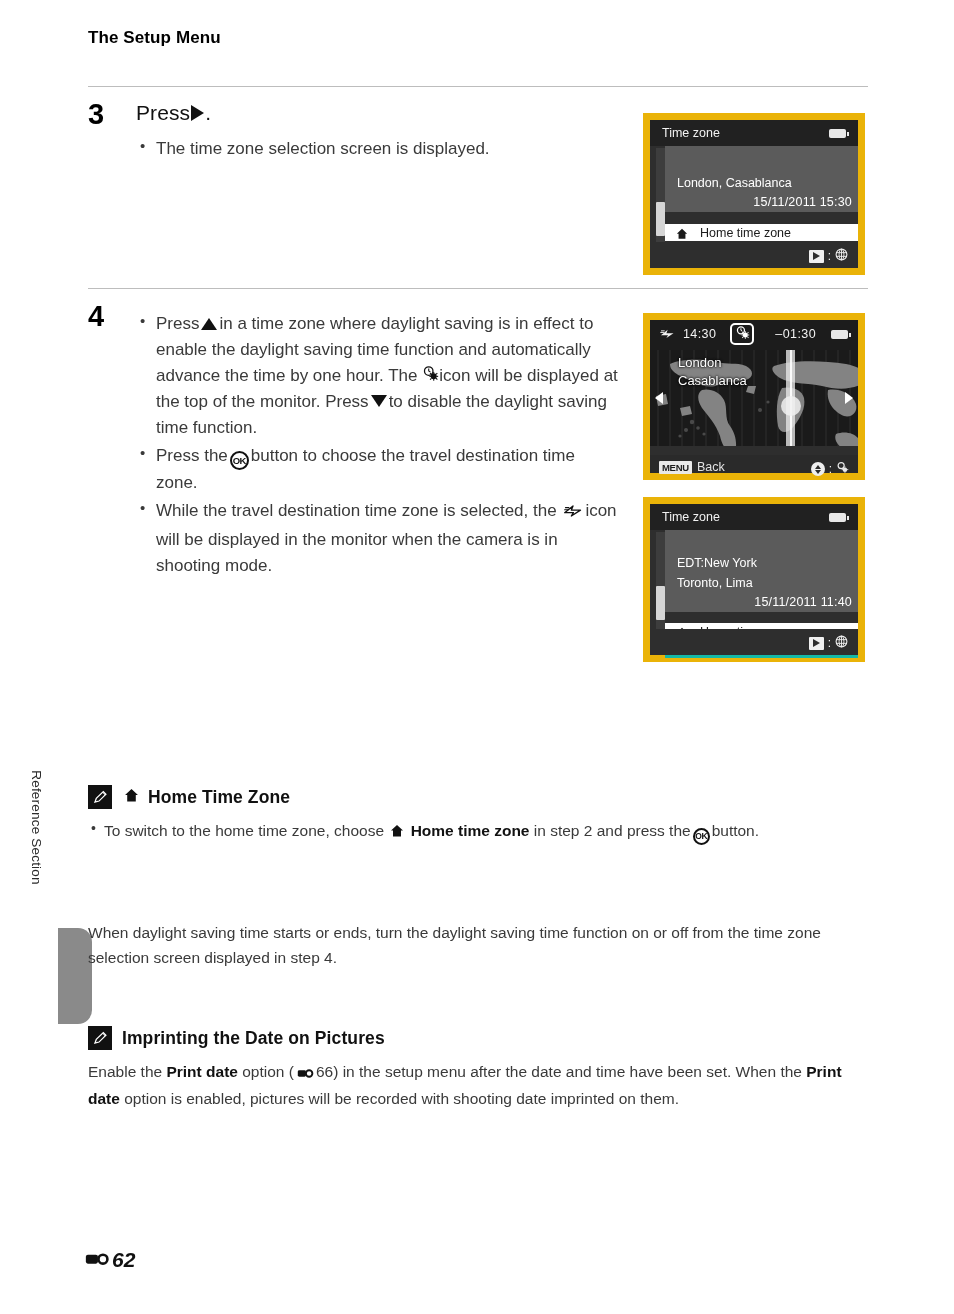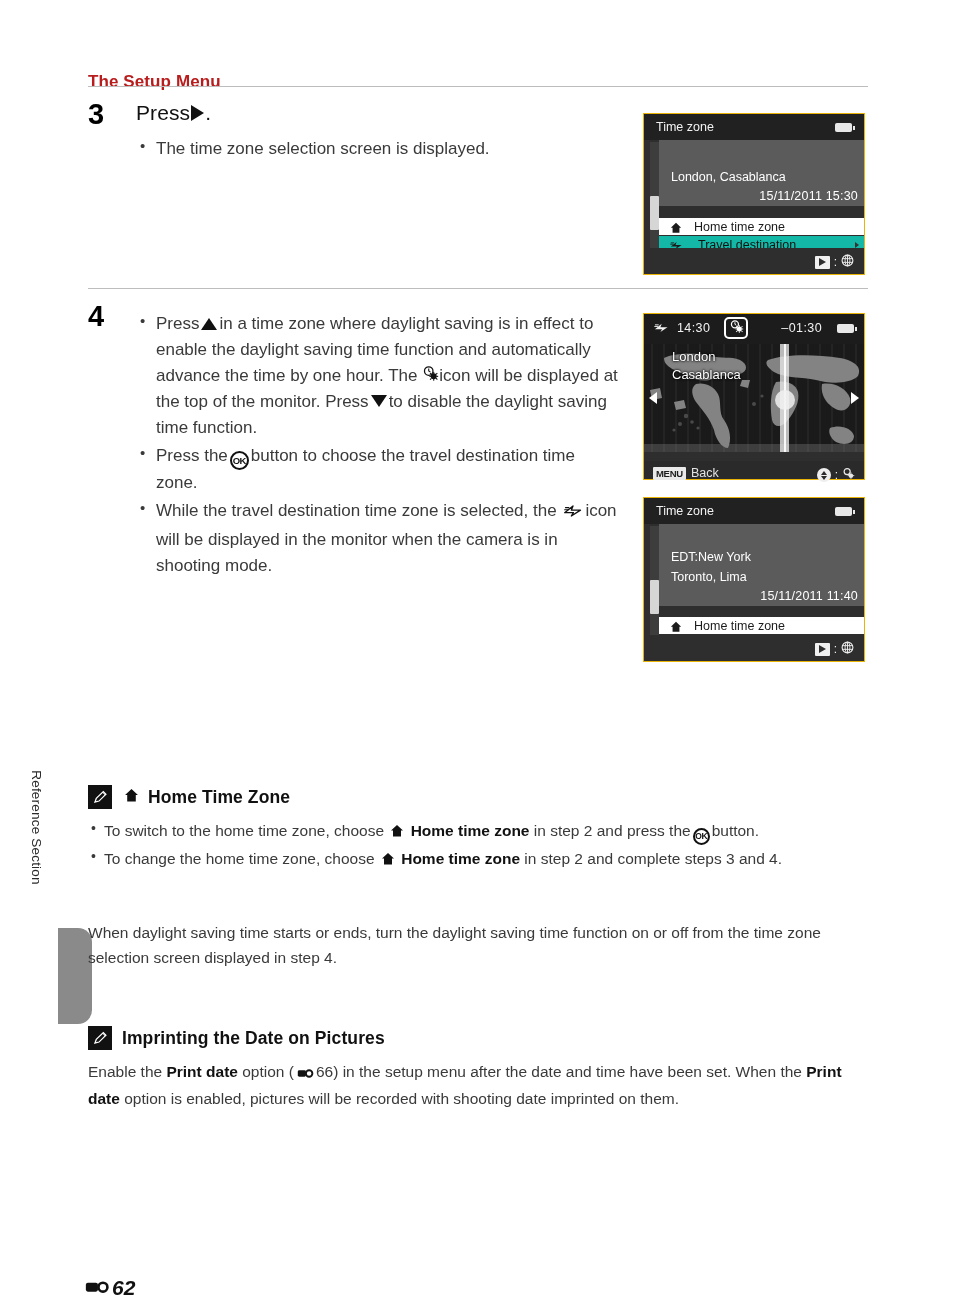--- a/index.html
+++ b/index.html
@@ -12,22 +12,21 @@
     position:relative;
     overflow:hidden;
   }
 
   
   .page { position:absolute; inset:0; }
 
   .running-head {
     position:absolute; left:88px; top:28px;
     font-size:17px; font-weight:700; letter-spacing:.1px;
-    color:#b91c1c;
-    margin-top:44px;
+    color:#000000;
   }
 
   .rule {
     position:absolute; left:88px; width:780px; height:1px;
     background:#bdbdbd;
   }
   .rule.r1 { top:86px; }
   .rule.r2 { top:288px; }
 
   
@@ -89,21 +88,21 @@
     font-size:9.5px; font-weight:700; line-height:15px;
     text-align:center; letter-spacing:-0.5px;
     font-family:"Liberation Sans", sans-serif;
     margin:0 2px;
   }
   .home-glyph { display:inline-block; vertical-align:-2px; margin:0 2px; }
   .dst-glyph { display:inline-block; vertical-align:-3px; margin:0 2px; }
   .eref { display:inline-block; vertical-align:-2px; margin:0 2px; }
 
   
-  .shot { position:absolute; border:1px solid #eab308; background:#2e2e2e; }
+  .shot { position:absolute; border:7px solid #eab308; background:#2e2e2e; }
   .shot-1 { left:643px; top:113px; width:222px; height:162px; }
   .shot-2 { left:643px; top:313px; width:222px; height:167px; }
   .shot-3 { left:643px; top:497px; width:222px; height:165px; }
 
   .scr-title {
     position:absolute; left:0; right:0; top:0; height:26px;
     background:#212121; color:#f2f2f2;
     font-size:12.5px; line-height:26px; padding-left:12px;
   }
   .batt {
@@ -272,21 +271,21 @@
   .note b { color:#111; font-weight:700; }
 
   .note-home { top:785px; }
   .note-dst  { top:920px; }
   .note-print{ top:1026px; }
 
   
   .folio {
     position:absolute; left:84px; top:1248px;
     display:flex; align-items:center; gap:2px;
-    font-size:21px; font-style:italic; font-weight:700; color:#111;margin-top:28px;
+    font-size:21px; font-style:italic; font-weight:700; color:#111;
   }
 </style>
 </head>
 <body>
 
 <div class="page">
 
   <div class="running-head">The Setup Menu</div>
   <div class="rule r1"></div>
   <div class="rule r2"></div>
@@ -588,30 +587,20 @@
         <li>
           <span>To switch to the home time zone, choose</span>
           <span class="home-glyph">
             <svg width="14" height="14" viewBox="0 0 14 14">
                 <path d="M7 1 L13 6.6 L11 6.6 L11 12.6 L3 12.6 L3 6.6 L1 6.6 Z" fill="#111"></path>
               </svg>
           </span>
           <b>Home time zone</b>
           <span>in step 2 and press the</span><span class="ok-badge" style="width:17px;height:17px;line-height:13px;font-size:8.5px">OK</span><span>button.</span>
         </li>
-        <li>
-          <span>To change the home time zone, choose</span>
-          <span class="home-glyph">
-            <svg width="14" height="14" viewBox="0 0 14 14">
-                <path d="M7 1 L13 6.6 L11 6.6 L11 12.6 L3 12.6 L3 6.6 L1 6.6 Z" fill="#111"></path>
-              </svg>
-          </span>
-          <b>Home time zone</b>
-          <span>in step 2 and complete steps 3 and 4.</span>
-        </li>
       </ul>
     </div>
   </div>
 
   <div class="note note-dst">
     <div class="note-body">When daylight saving time starts or ends, turn the daylight saving time function on or off from the time zone selection screen displayed in step 4.</div>
   </div>
 
   <div class="note note-print">
     <div class="note-head">

